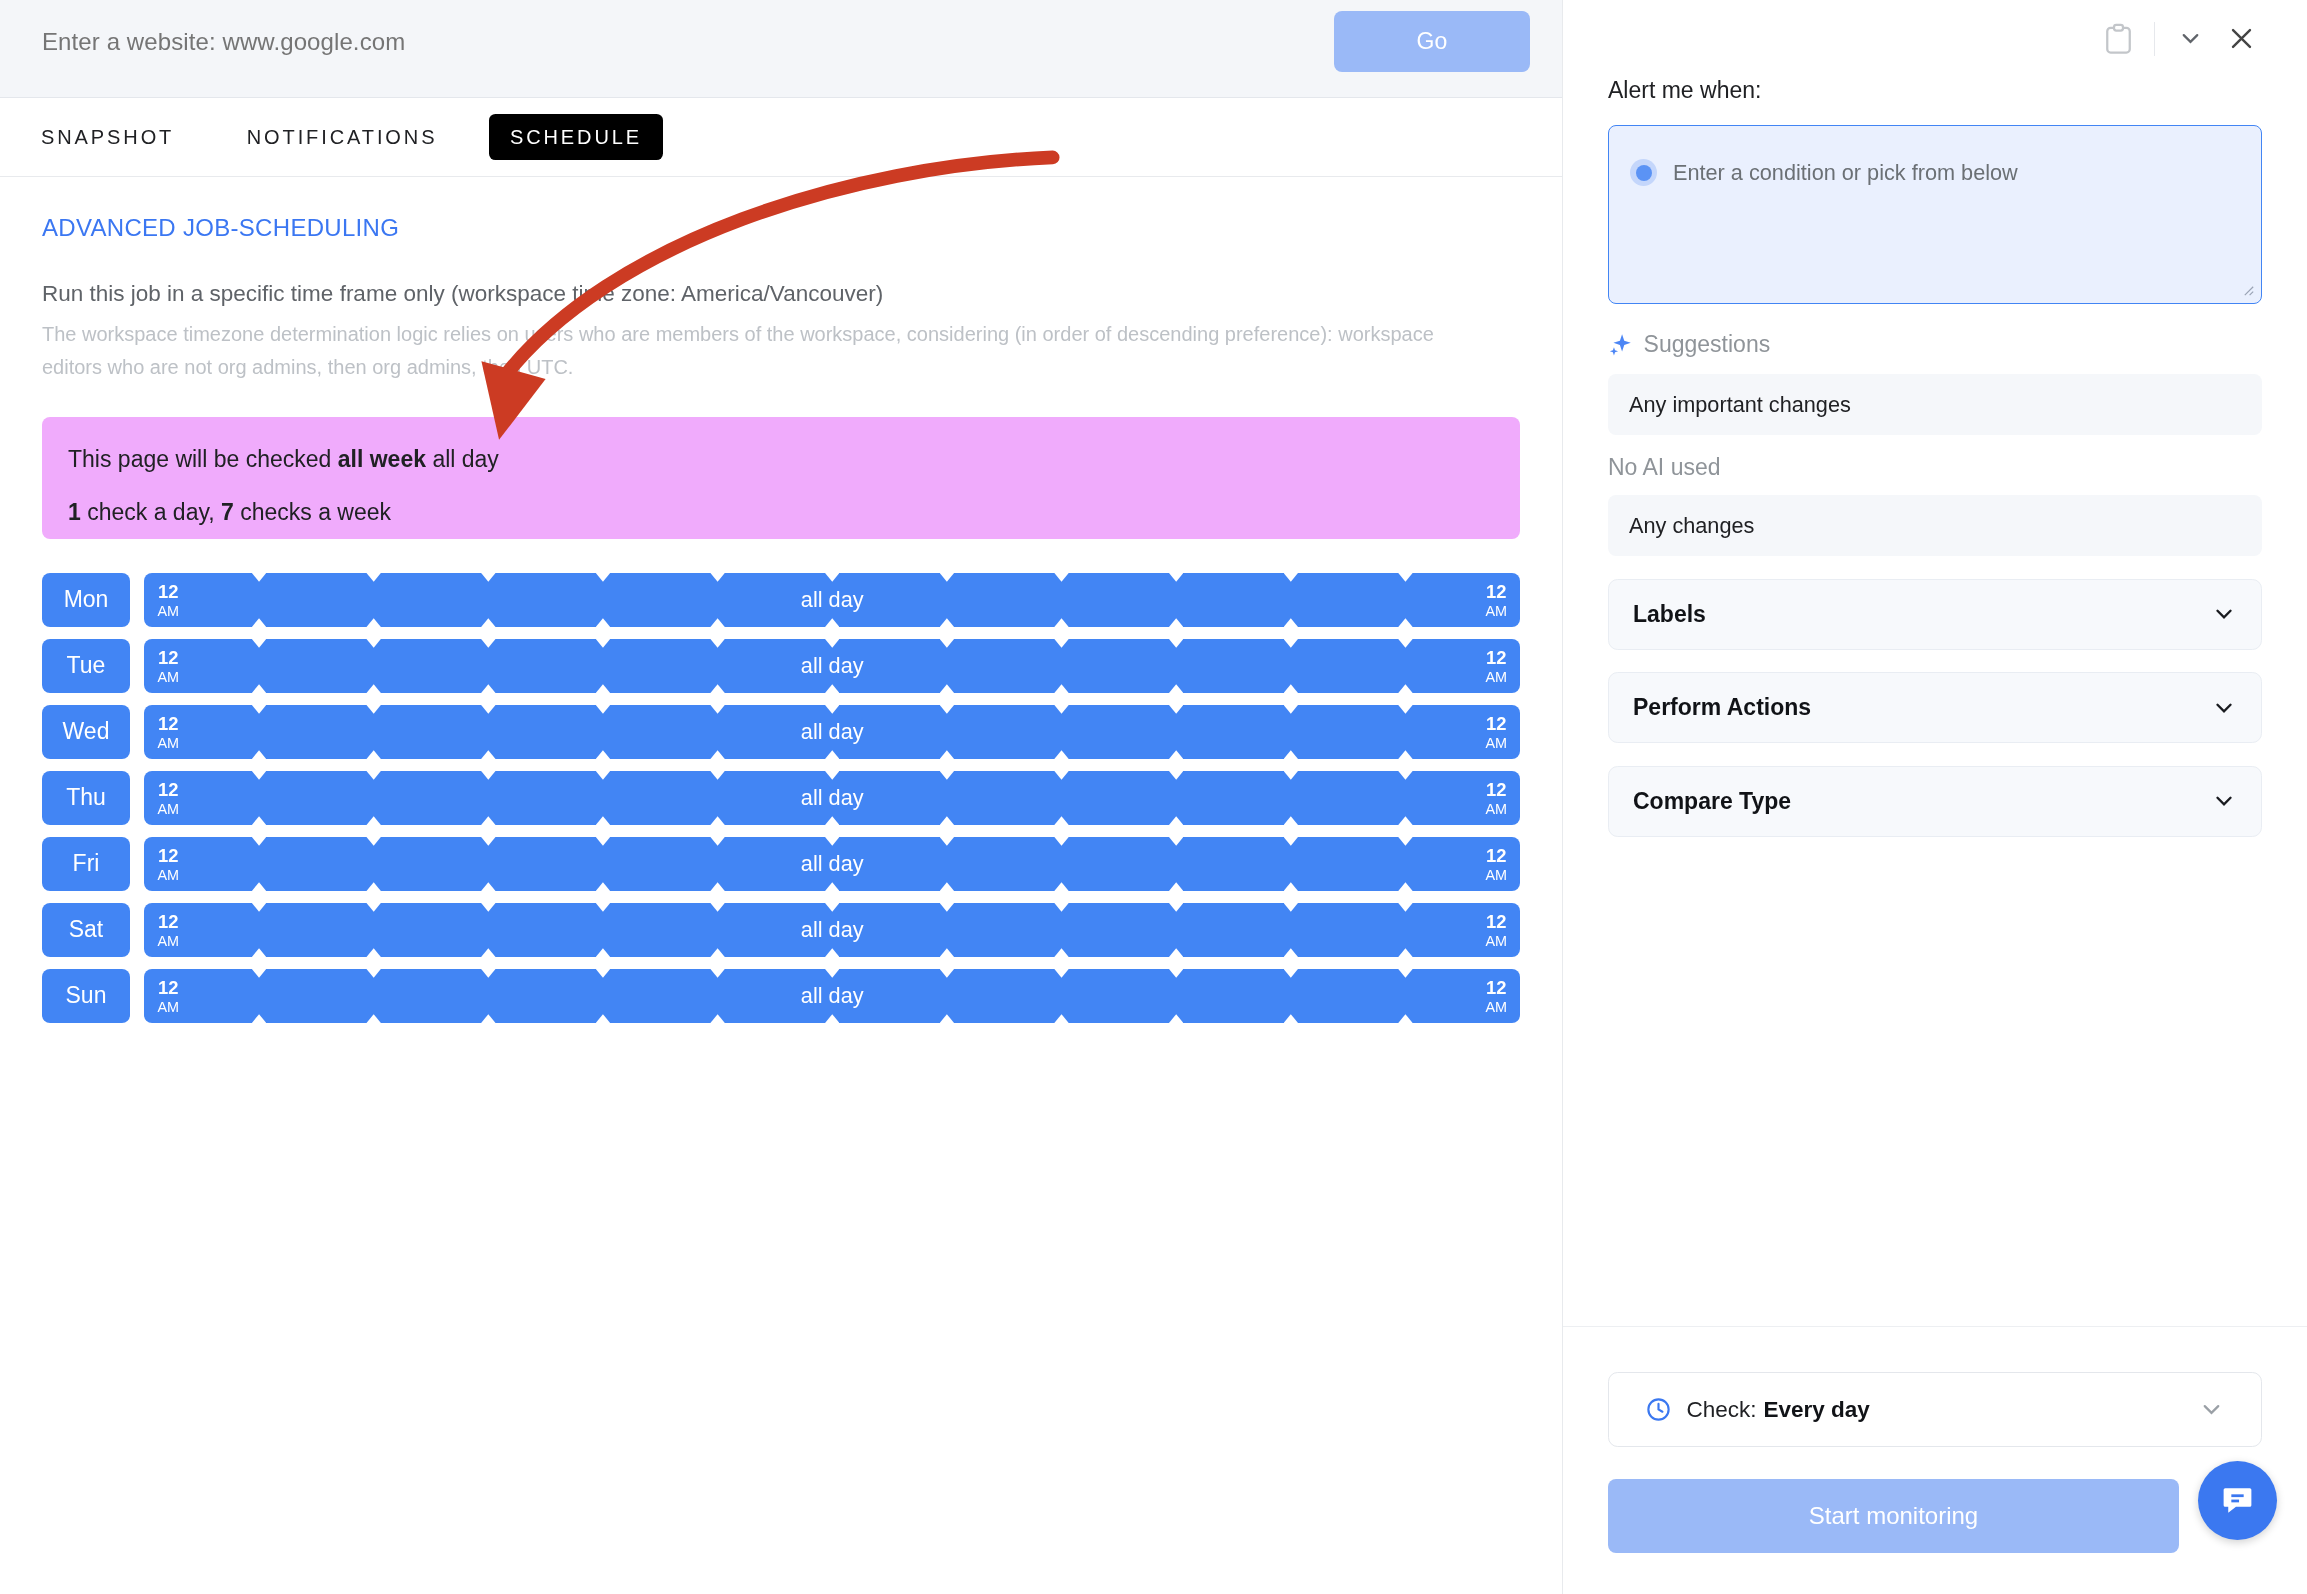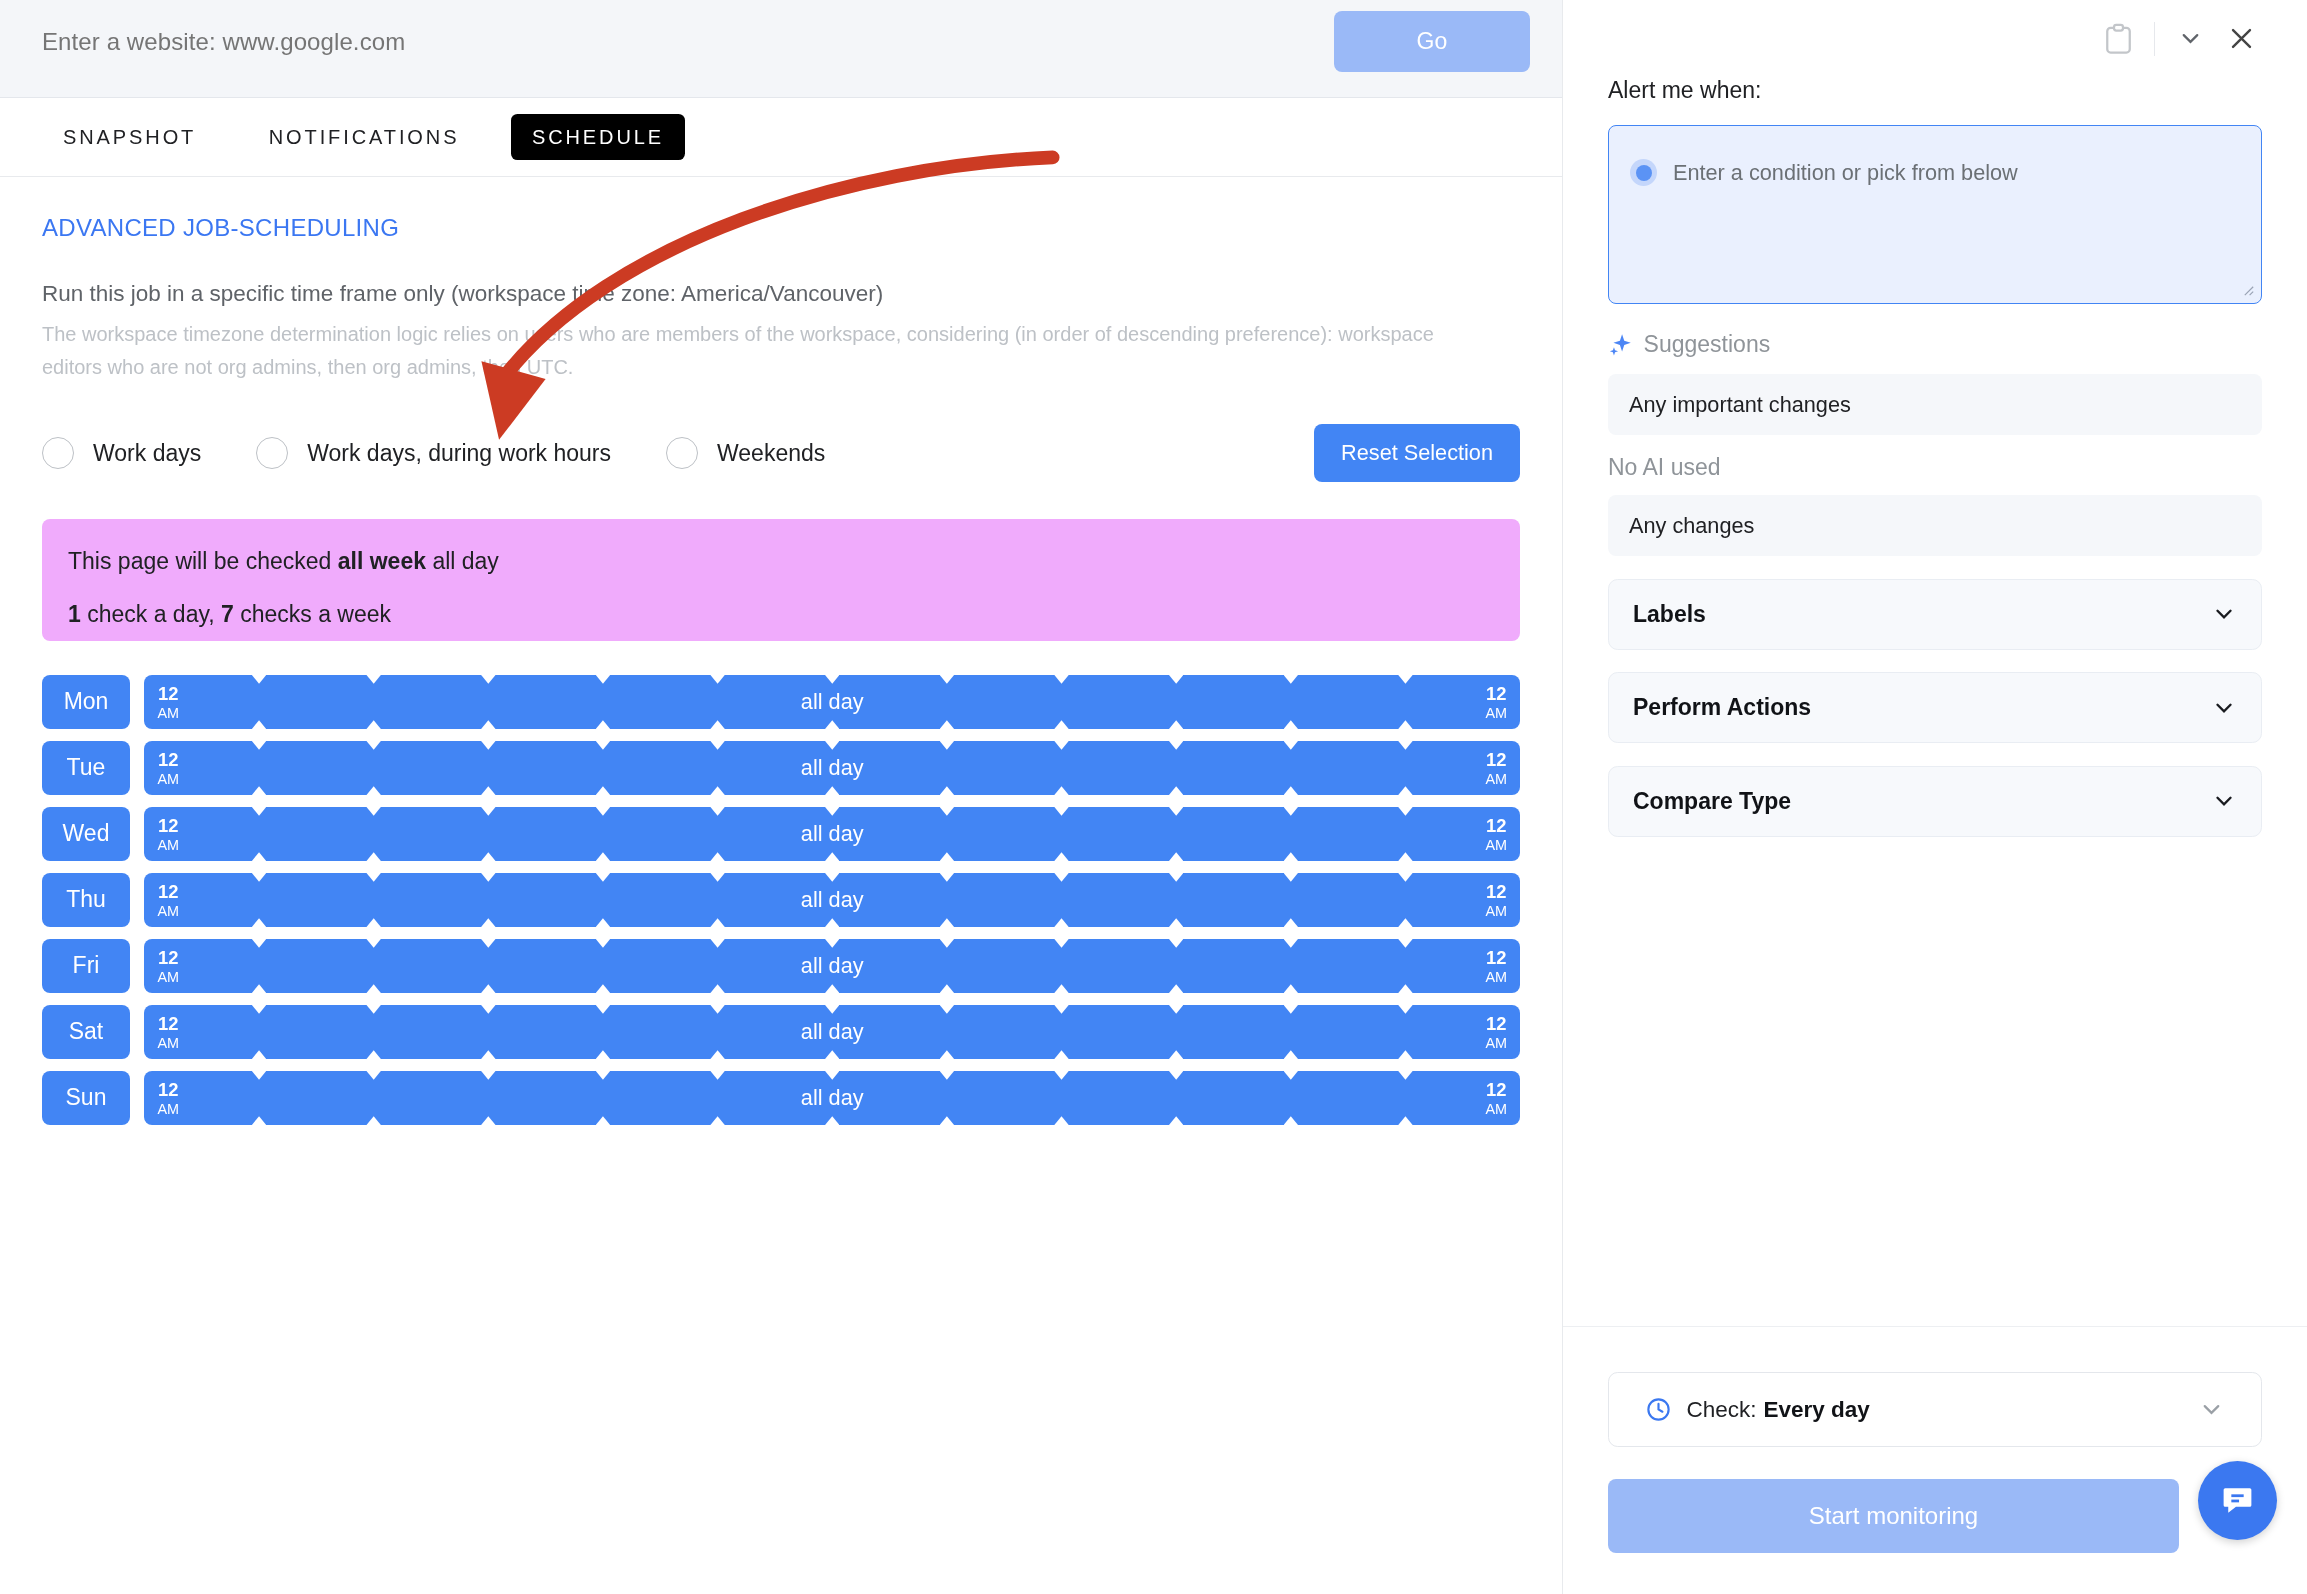--- a/index.html
+++ b/index.html
@@ -48,21 +48,21 @@
     font-family: "Liberation Sans", sans-serif;
     cursor: pointer;
     letter-spacing: 0.2px;
   }
 
   
   .tabbar {
     height: 79px;
     border-bottom: 0.8px solid #e8eaed;
     display: flex; align-items: center;
-    padding-left: 42px;
+    padding-left: 20px;
     gap: 0px;
   }
   .tab {
     font-size: 20px;
     letter-spacing: 2.9px;
     font-weight: 500;
     color: #202124;
     padding: 11.2px 21px;
     border-radius: 6.4px;
     background: transparent;
@@ -330,35 +330,20 @@
       <button class="tab">SNAPSHOT</button>
       <button class="tab">NOTIFICATIONS</button>
       <button class="tab active">SCHEDULE</button>
     </div>
 
     <div class="content">
       <div class="section-title">ADVANCED JOB-SCHEDULING</div>
       <div class="desc-main">Run this job in a specific time frame only (workspace time zone: America/Vancouver)</div>
       <div class="desc-sub">The workspace timezone determination logic relies on users who are members of the workspace, considering (in order of descending preference): workspace editors who are not org admins, then org admins, then UTC.</div>
 
-      <div class="radio-row">
-        <label class="radio-opt">
-          <span class="radio-dot"></span>
-          <span class="radio-label">Work days</span>
-        </label>
-        <label class="radio-opt">
-          <span class="radio-dot"></span>
-          <span class="radio-label">Work days, during work hours</span>
-        </label>
-        <label class="radio-opt">
-          <span class="radio-dot"></span>
-          <span class="radio-label">Weekends</span>
-        </label>
-        <button class="reset-btn">Reset Selection</button>
-      </div>
 
       <div class="summary">
         <div class="summary-line"><span>This page will be checked </span><b>all week</b><span> all day</span></div>
         <div class="summary-line"><b>1</b><span> check a day, </span><b>7</b><span> checks a week</span></div>
       </div>
 
       <div class="sched" id="sched">
           <div class="sched-row">
             <div class="day-chip">Mon</div>
             <div class="bar-wrap">

